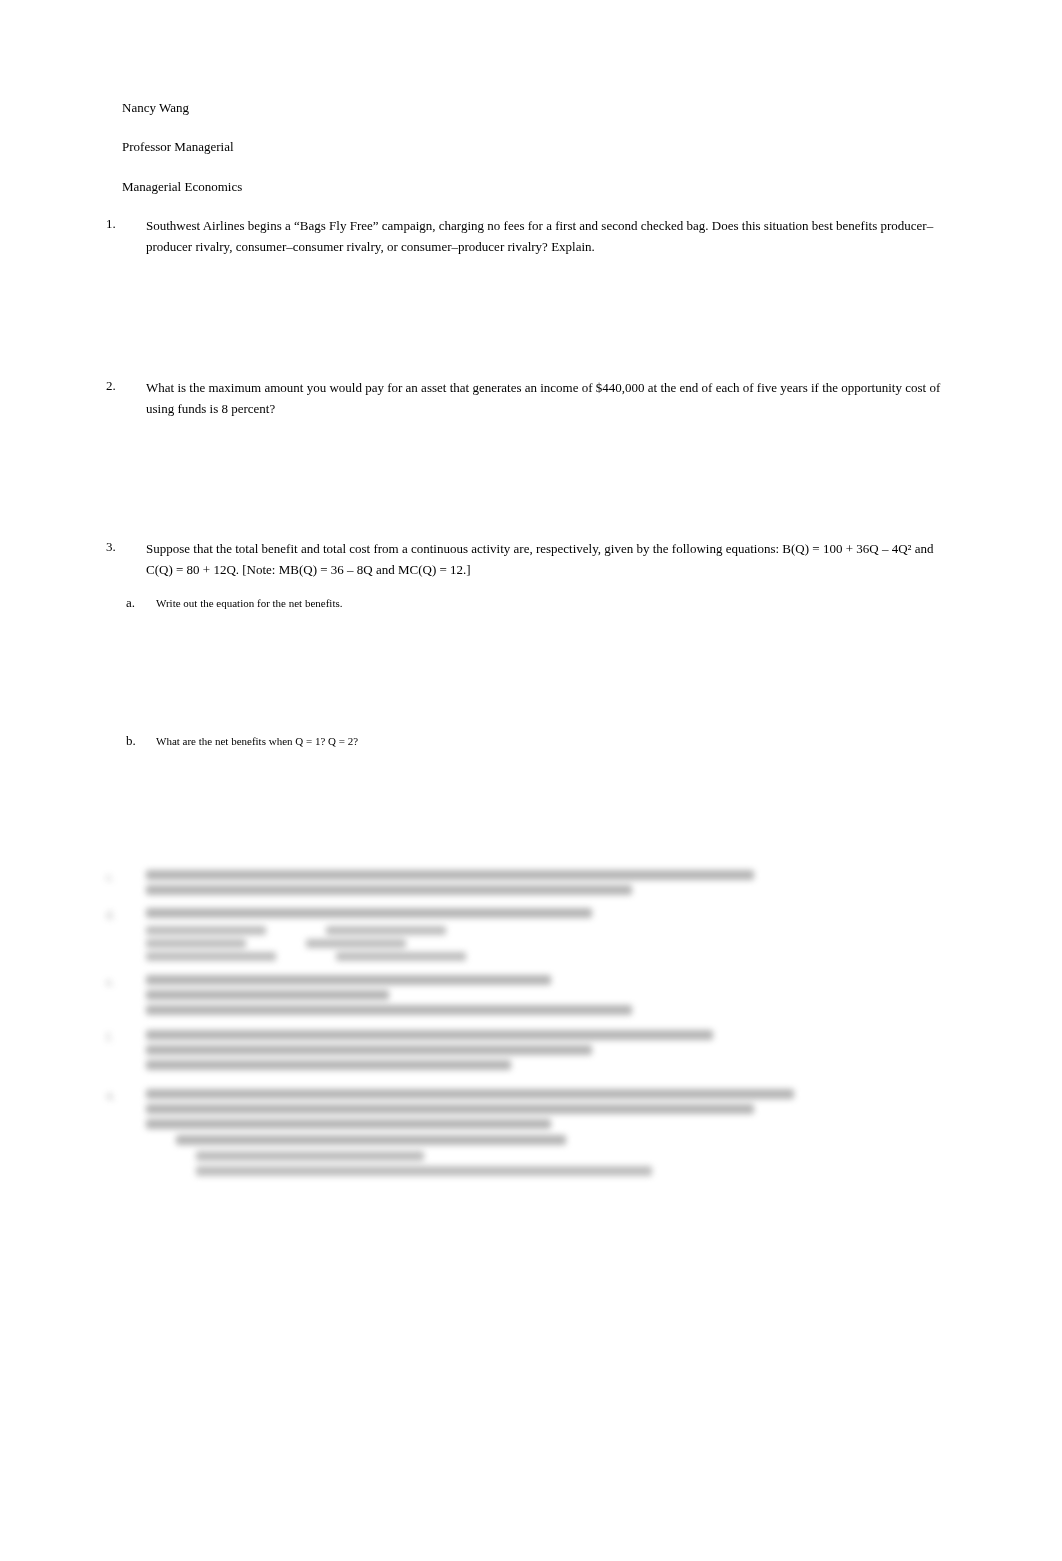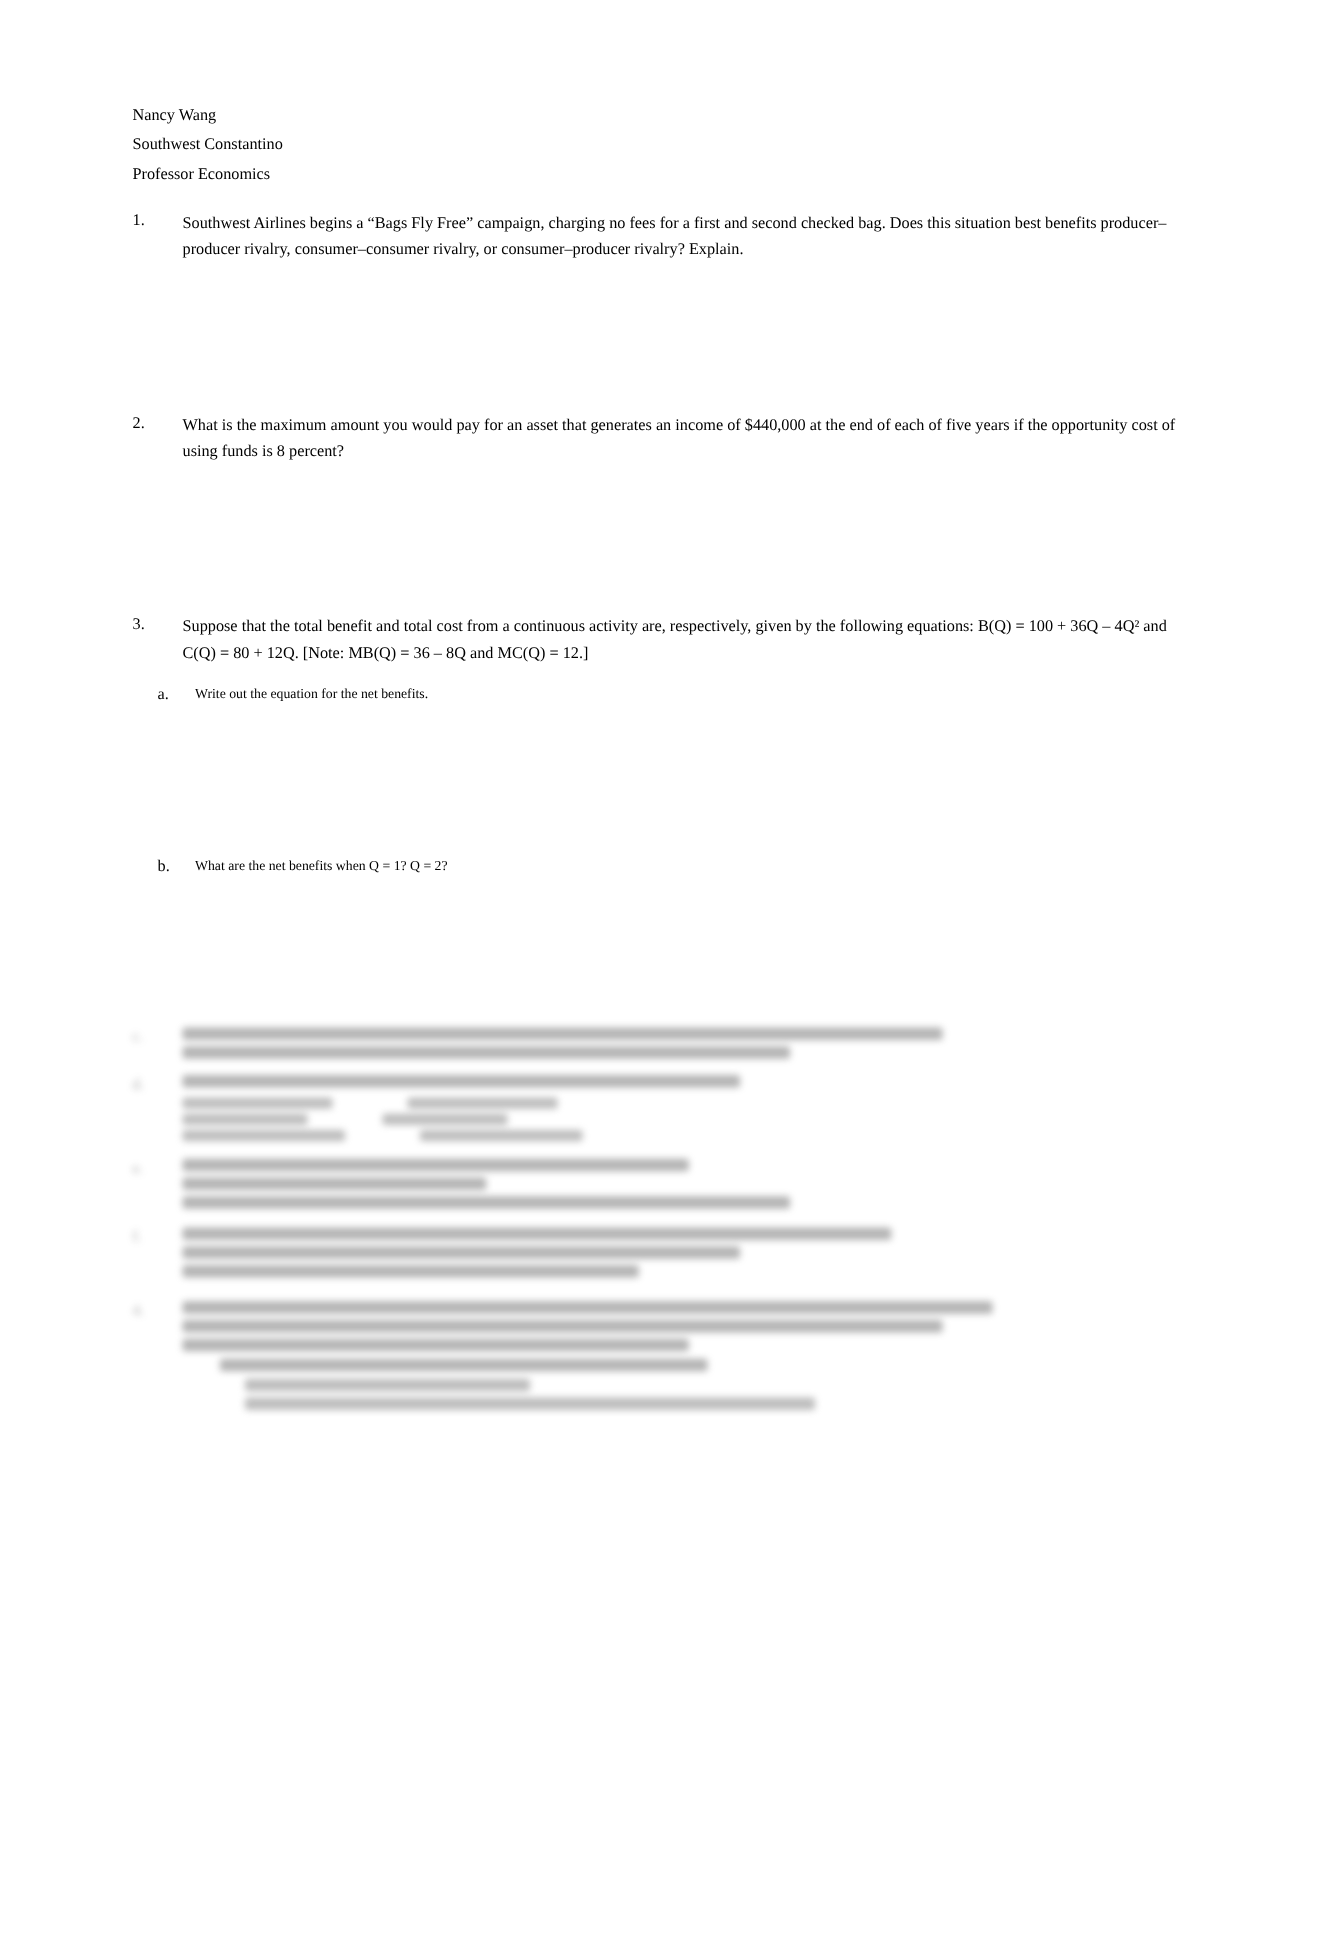--- a/index.html
+++ b/index.html
@@ -23,21 +23,21 @@
       padding: 80px 106px 80px 106px;
       position: relative;
     }
 
     .header-info {
       margin-bottom: 4px;
       line-height: 1.8;
     }
 
     .header-info p {
-      margin: 0;
+      margin: 16px;
       font-size: 13px;
     }
 
     .question-list {
       margin-top: 18px;
       list-style: none;
       padding: 0;
     }
 
     .question-item {
@@ -136,22 +136,22 @@
       border-radius: 2px;
     }
   </style>
 </head>
 <body>
 
 <div class="page">
 
   <div class="header-info">
     <p>Nancy Wang</p>
-    <p>Southwest Constantino</p>
-    <p>Professor Economics</p>
+    <p>Professor Managerial</p>
+    <p>Managerial Economics</p>
   </div>
 
   <ol class="question-list">
 
     <div class="question-block">
       <div class="question-item">
         <span class="question-number">1.</span>
         <span class="question-text">Southwest Airlines begins a “Bags Fly Free” campaign, charging no fees for a first and second checked bag. Does this situation best benefits producer–producer rivalry, consumer–consumer rivalry, or consumer–producer rivalry? Explain.</span>
       </div>
     </div>

